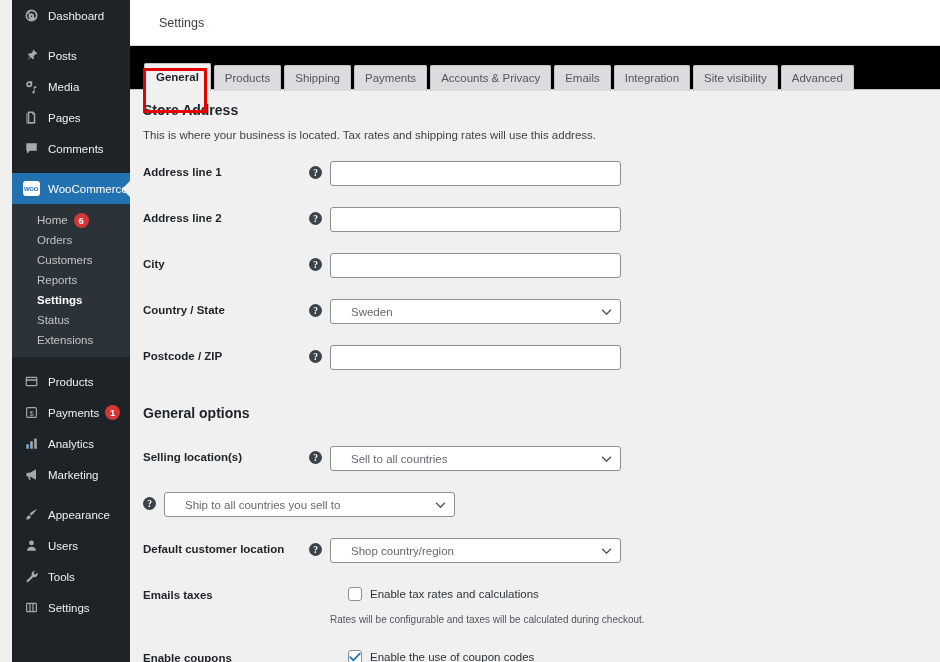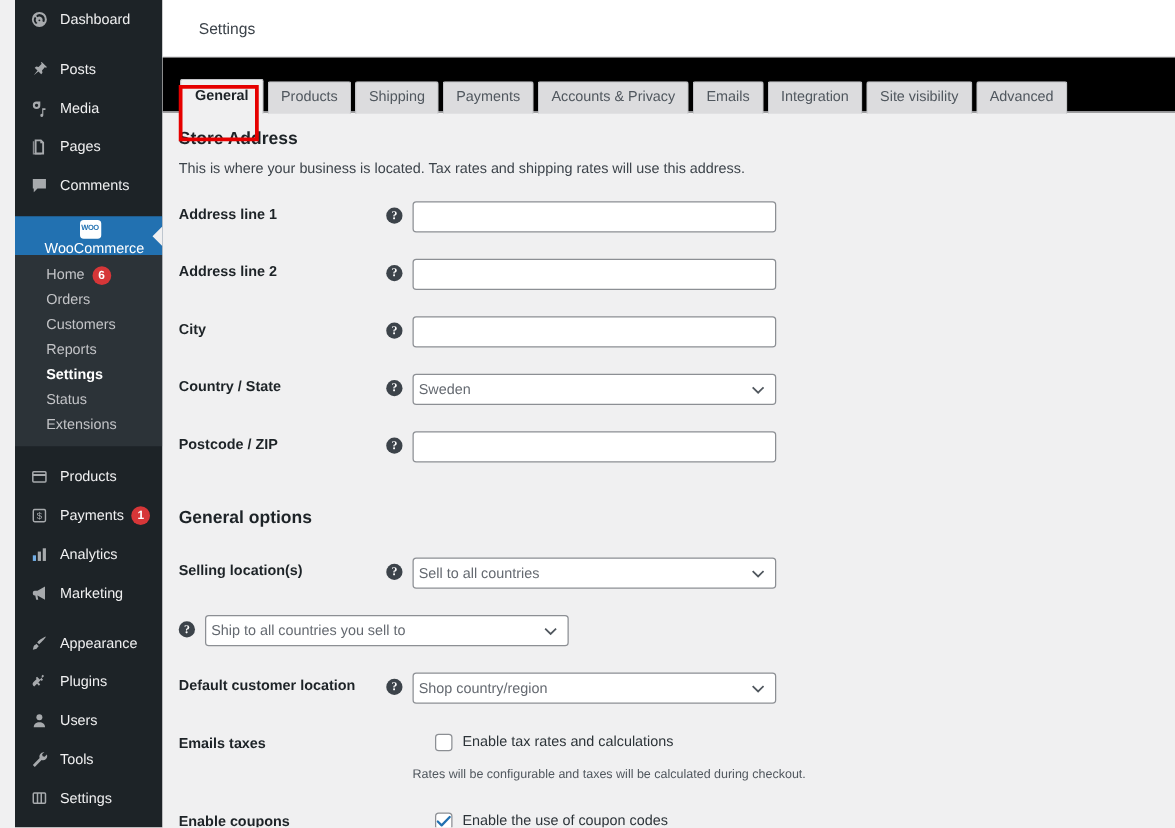--- a/index.html
+++ b/index.html
@@ -33,21 +33,20 @@
     flex: 0 0 20px;
     display: flex; align-items: center; justify-content: center;
     margin-right: 7px;
     color: #a7aaad;
   }
   .menu-item .ic svg { display: block; }
   .menu-item.active {
     background: #2271b1;
     color: #fff;
     font-weight: normal;
-    flex-direction: column;
   }
   .menu-item.active .ic { color: #fff; }
   .menu-item.active .arrow {
     position: absolute; right: 0; top: 50%;
     transform: translateY(-50%);
     width: 0; height: 0;
     border-top: 8px solid transparent;
     border-bottom: 8px solid transparent;
     border-right: 8px solid #f0f0f1;
   }
@@ -159,21 +158,21 @@
     font-family: "Liberation Serif", serif;
   }
   .row .field { flex: 1 1 auto; }
   .text-input, .select-box {
     width: 291px; height: 25px;
     border: 1px solid #8c8f94;
     border-radius: 3px;
     background: #fff;
     font-size: 11.5px;
     color: #50575e;
-    padding: 0 4px;
+    padding: 0 20px;
     display: flex; align-items: center;
     position: relative;
   }
   .select-box .val { color: #646970; }
   .select-box .chev {
     position: absolute; right: 8px; top: 50%;
     transform: translateY(-50%);
     color: #50575e;
     display: flex; align-items: center;
   }
@@ -341,28 +340,20 @@
 
     <div class="menu-item">
       <span class="ic">
         <svg width="15" height="15" viewBox="0 0 20 20" fill="currentColor">
             <path d="M17 3c-1 0-7 3.5-9.3 6.2l2.1 2.1C12.5 9 17 4 17 3zM6.8 10.6l-1 1.2c-1 .2-1.8 1-2 2L3 17l3.2-.8c1-.2 1.8-1 2-2l1.2-1-2.6-2.6z"></path>
           </svg>
       </span>
       <span>Appearance</span>
     </div>
 
-    <div class="menu-item">
-      <span class="ic">
-        <svg width="15" height="15" viewBox="0 0 20 20" fill="currentColor">
-            <path d="M13.5 2.5l-1.4 1.4 1 1-2.6 2.6-3-3-1.4 1.4 1 1-3.6 3.6a2.5 2.5 0 000 3.5l1 1 3-3 2 2 1.4-1.4-2-2 2.6-2.6 1 1 1.4-1.4-1.4-1.4 2.6-2.6-1.6-1.1z"></path>
-          </svg>
-      </span>
-      <span>Plugins</span>
-    </div>
 
     <div class="menu-item">
       <span class="ic">
         <svg width="15" height="15" viewBox="0 0 20 20" fill="currentColor">
             <circle cx="10" cy="6.5" r="3.2"></circle>
             <path d="M4 17c0-3.3 2.7-5.2 6-5.2s6 1.9 6 5.2H4z"></path>
           </svg>
       </span>
       <span>Users</span>
     </div>

